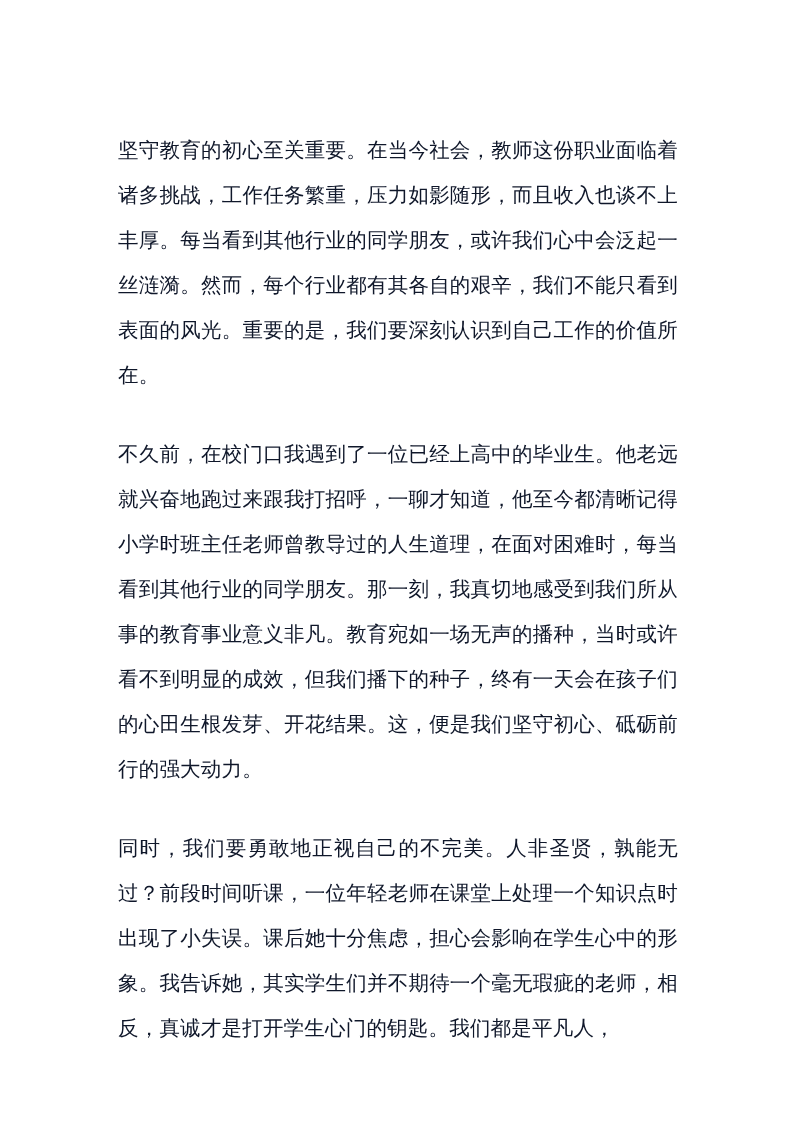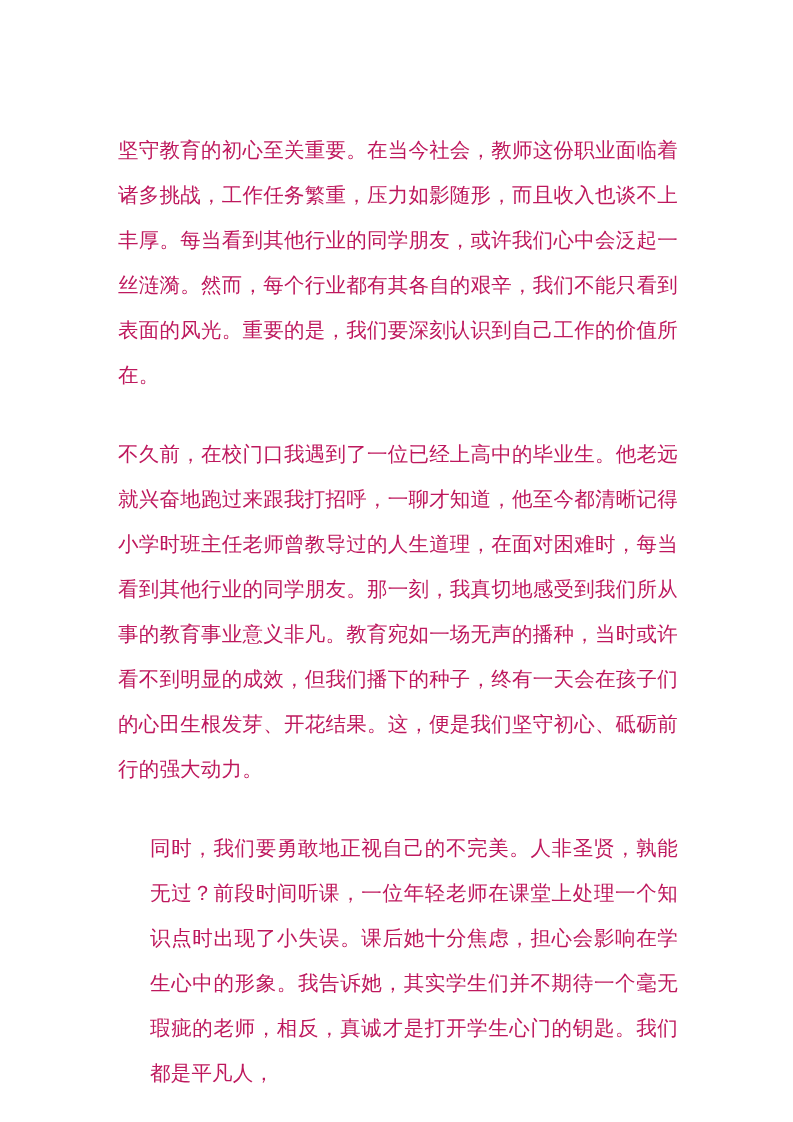--- a/index.html
+++ b/index.html
@@ -20,30 +20,29 @@
     background: #ffffff;
     padding: 128px 118px 60px 118px;
   }
   .doc-body {
     width: 560px;
   }
   .para {
     margin: 0 0 34px 0;
     font-size: 20.5px;
     line-height: 45px;
-    color: #be185d;
+    color: #0f172a;
     text-align: justify;
     text-justify: inter-character;
     letter-spacing: 0.2px;
     font-family: "DejaVu Sans", "Liberation Sans", sans-serif;
     font-weight: 400;
   }
   .para:last-child {
     margin-bottom: 0;
-    margin-left: 32px;
   }
 </style>
 </head>
 <body>
 
 <div class="page">
   <div class="doc-body">
     <p class="para">坚守教育的初心至关重要。在当今社会，教师这份职业面临着诸多挑战，工作任务繁重，压力如影随形，而且收入也谈不上丰厚。每当看到其他行业的同学朋友，或许我们心中会泛起一丝涟漪。然而，每个行业都有其各自的艰辛，我们不能只看到表面的风光。重要的是，我们要深刻认识到自己工作的价值所在。</p>
     <p class="para">不久前，在校门口我遇到了一位已经上高中的毕业生。他老远就兴奋地跑过来跟我打招呼，一聊才知道，他至今都清晰记得小学时班主任老师曾教导过的人生道理，在面对困难时，每当看到其他行业的同学朋友。那一刻，我真切地感受到我们所从事的教育事业意义非凡。教育宛如一场无声的播种，当时或许看不到明显的成效，但我们播下的种子，终有一天会在孩子们的心田生根发芽、开花结果。这，便是我们坚守初心、砥砺前行的强大动力。</p>
     <p class="para">同时，我们要勇敢地正视自己的不完美。人非圣贤，孰能无过？前段时间听课，一位年轻老师在课堂上处理一个知识点时出现了小失误。课后她十分焦虑，担心会影响在学生心中的形象。我告诉她，其实学生们并不期待一个毫无瑕疵的老师，相反，真诚才是打开学生心门的钥匙。我们都是平凡人，</p>

